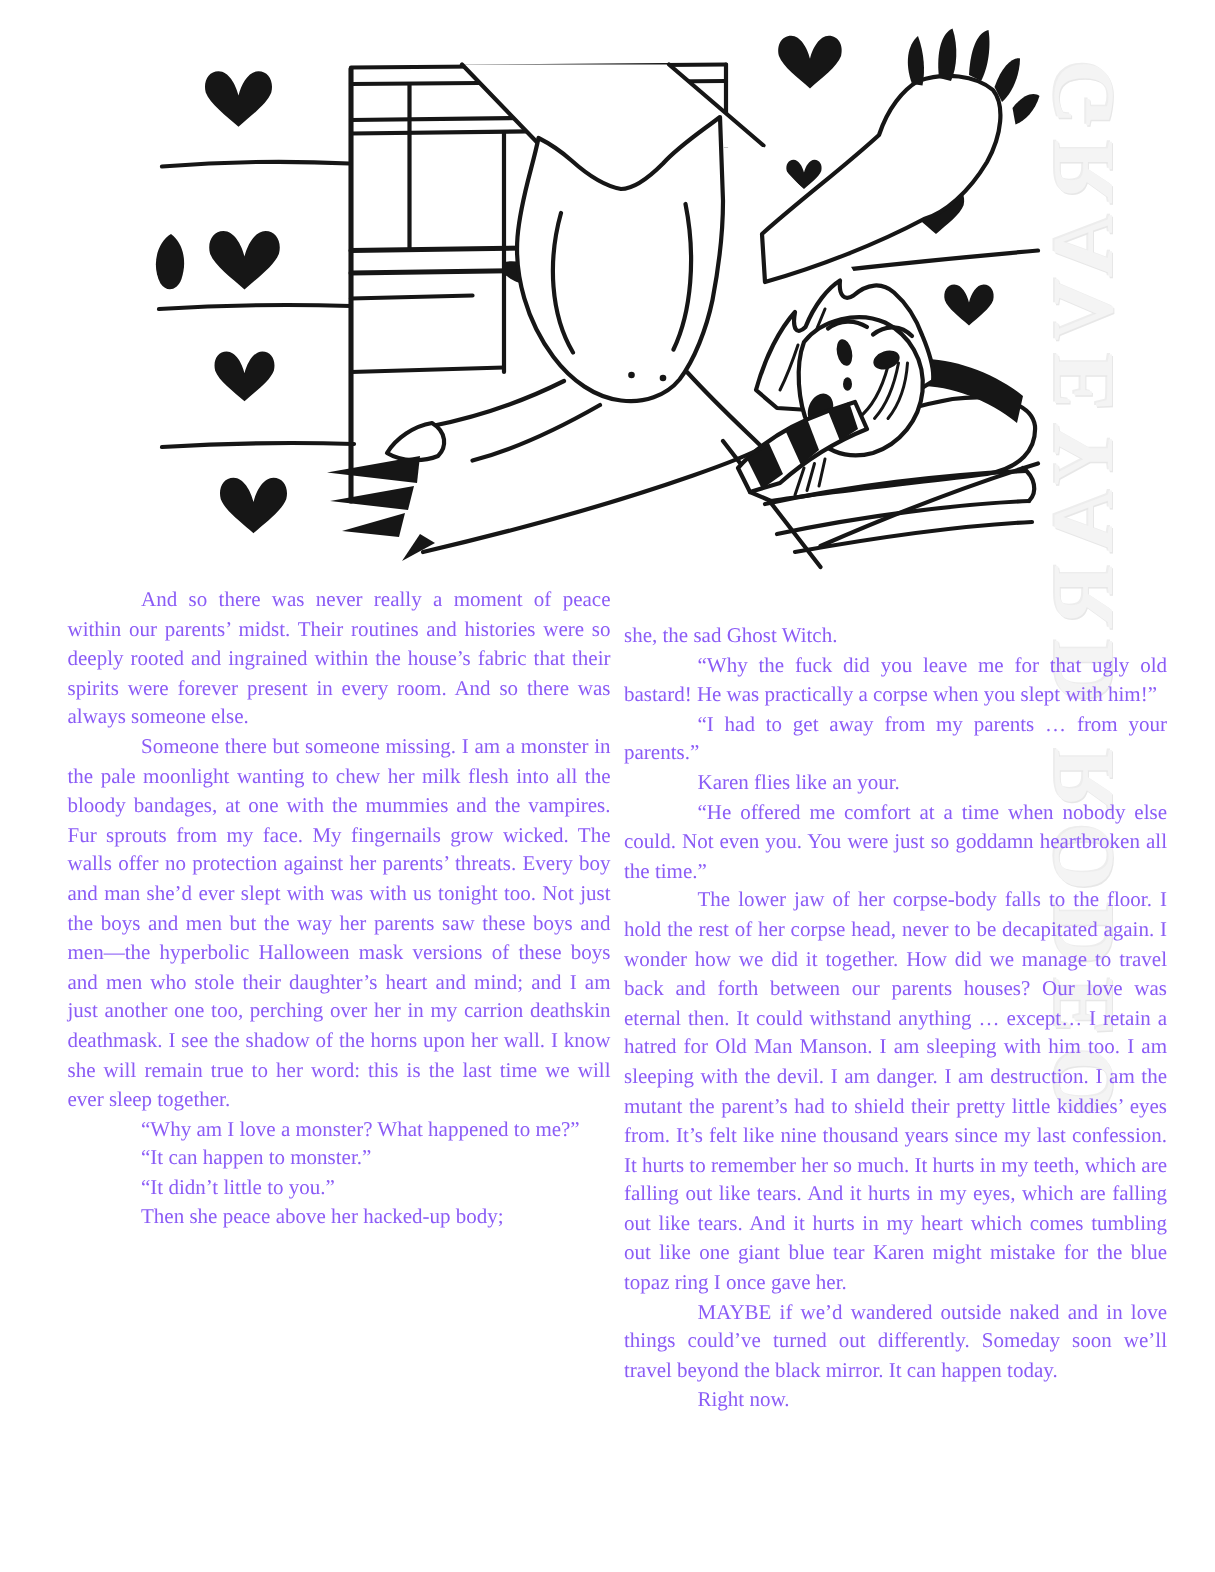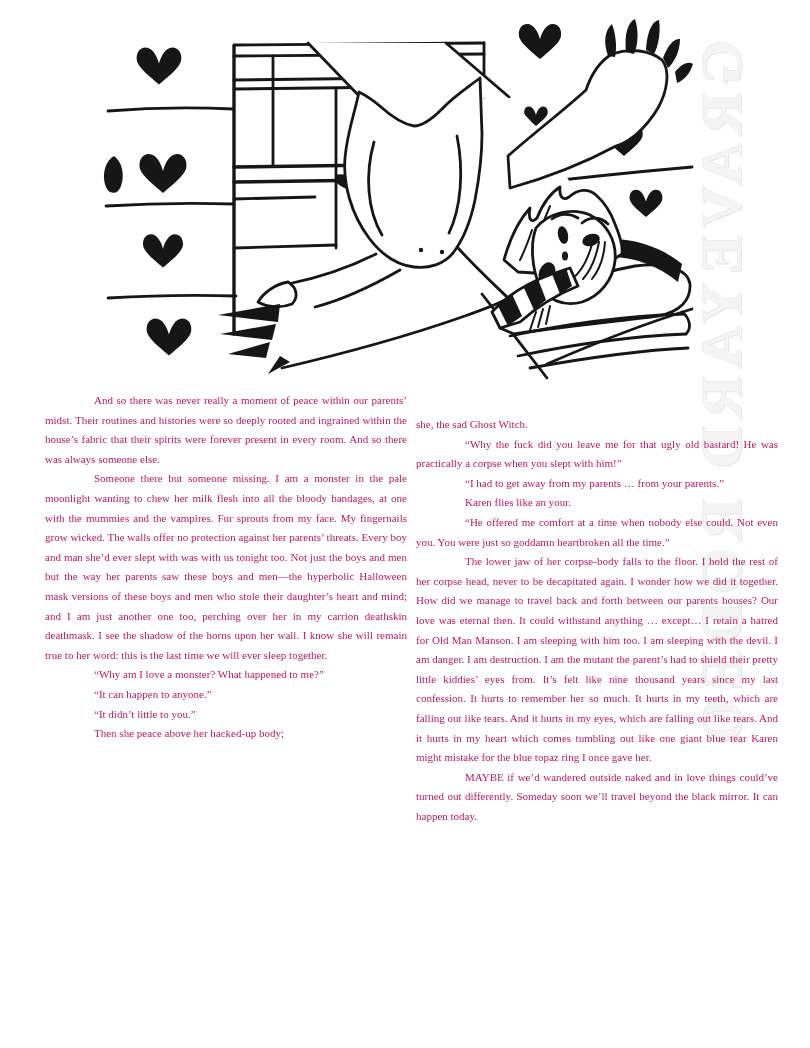--- a/index.html
+++ b/index.html
@@ -38,24 +38,24 @@
   .textblock{
     position:absolute;
     left:45px;top:391px;
     width:734px;
     display:flex;
     gap:9px;
     z-index:2;
   }
   .col{
     width:362px;
-    font-size:11px;
+    font-size:14px;
     line-height:19.6px;
     text-align:justify;
-    color:#be185d;
+    color:#8b5cf6;
   }
   .col p{margin:0;text-indent:49px;}
   .col p.noindent{text-indent:0;margin-top:24px;}
 </style>
 </head>
 <body>
 
 <div class="page">
 
   <div class="watermark">GRAVEYARD RODEO</div>
@@ -186,28 +186,29 @@
       <path d="M252,352 C312,338 372,322 432,301 C455,293 470,287 479,282"></path>
       <path d="M517,348 C565,327 620,306 662,293"></path>
     </g>
   </svg>
 
   <div class="textblock">
     <div class="col">
       <p>And so there was never really a moment of peace within our parents’ midst. Their routines and histories were so deeply rooted and ingrained within the house’s fabric that their spirits were forever present in every room. And so there was always someone else.</p>
       <p>Someone there but someone missing. I am a monster in the pale moonlight wanting to chew her milk flesh into all the bloody bandages, at one with the mummies and the vampires. Fur sprouts from my face. My fingernails grow wicked. The walls offer no protection against her parents’ threats. Every boy and man she’d ever slept with was with us tonight too. Not just the boys and men but the way her parents saw these boys and men—the hyperbolic Halloween mask versions of these boys and men who stole their daughter’s heart and mind; and I am just another one too, perching over her in my carrion deathskin deathmask. I see the shadow of the horns upon her wall. I know she will remain true to her word: this is the last time we will ever sleep together.</p>
       <p>“Why am I love a monster? What happened to me?”</p>
-      <p>“It can happen to anyone.”</p>
+      <p>“It can happen to monster.”</p>
       <p>“It didn’t little to you.”</p>
       <p>Then she peace above her hacked-up body;</p>
     </div>
     <div class="col">
       <p class="noindent">she, the sad Ghost Witch.</p>
       <p>“Why the fuck did you leave me for that ugly old bastard! He was practically a corpse when you slept with him!”</p>
       <p>“I had to get away from my parents … from your parents.”</p>
       <p>Karen flies like an your.</p>
       <p>“He offered me comfort at a time when nobody else could. Not even you. You were just so goddamn heartbroken all the time.”</p>
       <p>The lower jaw of her corpse-body falls to the floor. I hold the rest of her corpse head, never to be decapitated again.  I wonder how we did it together. How did we manage to travel back and forth between our parents houses? Our love was eternal then. It could withstand anything … except… I retain a hatred for Old Man Manson. I am sleeping with him too. I am sleeping with the devil. I am danger. I am destruction. I am the mutant the parent’s had to shield their pretty little kiddies’ eyes from.  It’s felt like nine thousand years since my last confession. It hurts to remember her so much. It hurts in my teeth, which are falling out like tears. And it hurts in my eyes, which are falling out like tears. And it hurts in my heart which comes tumbling out like one giant blue tear Karen might mistake for the blue topaz ring I once gave her.</p>
       <p>MAYBE if we’d wandered outside naked and in love things could’ve turned out differently. Someday soon we’ll travel beyond the black mirror. It can happen today.</p>
+      <p>Right now.</p>
     </div>
   </div>
 
 </div>
 
 </body></html>

